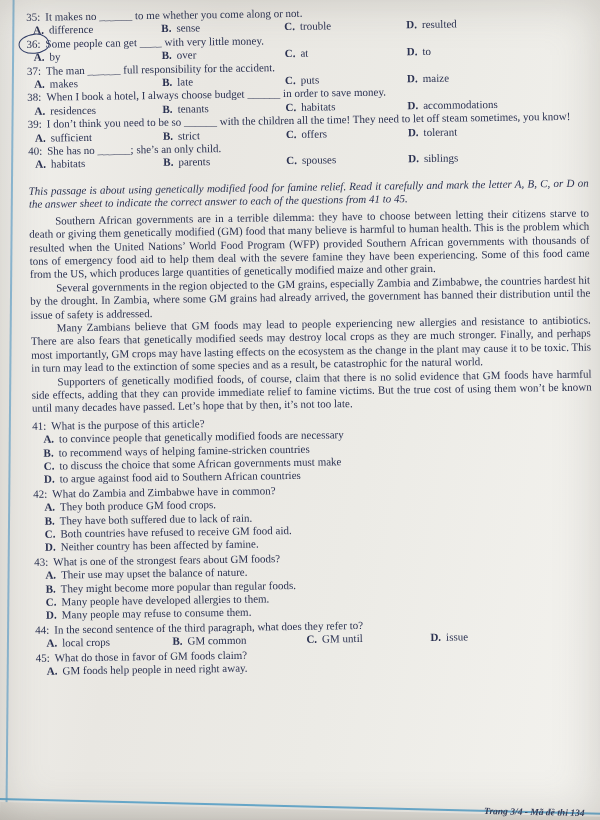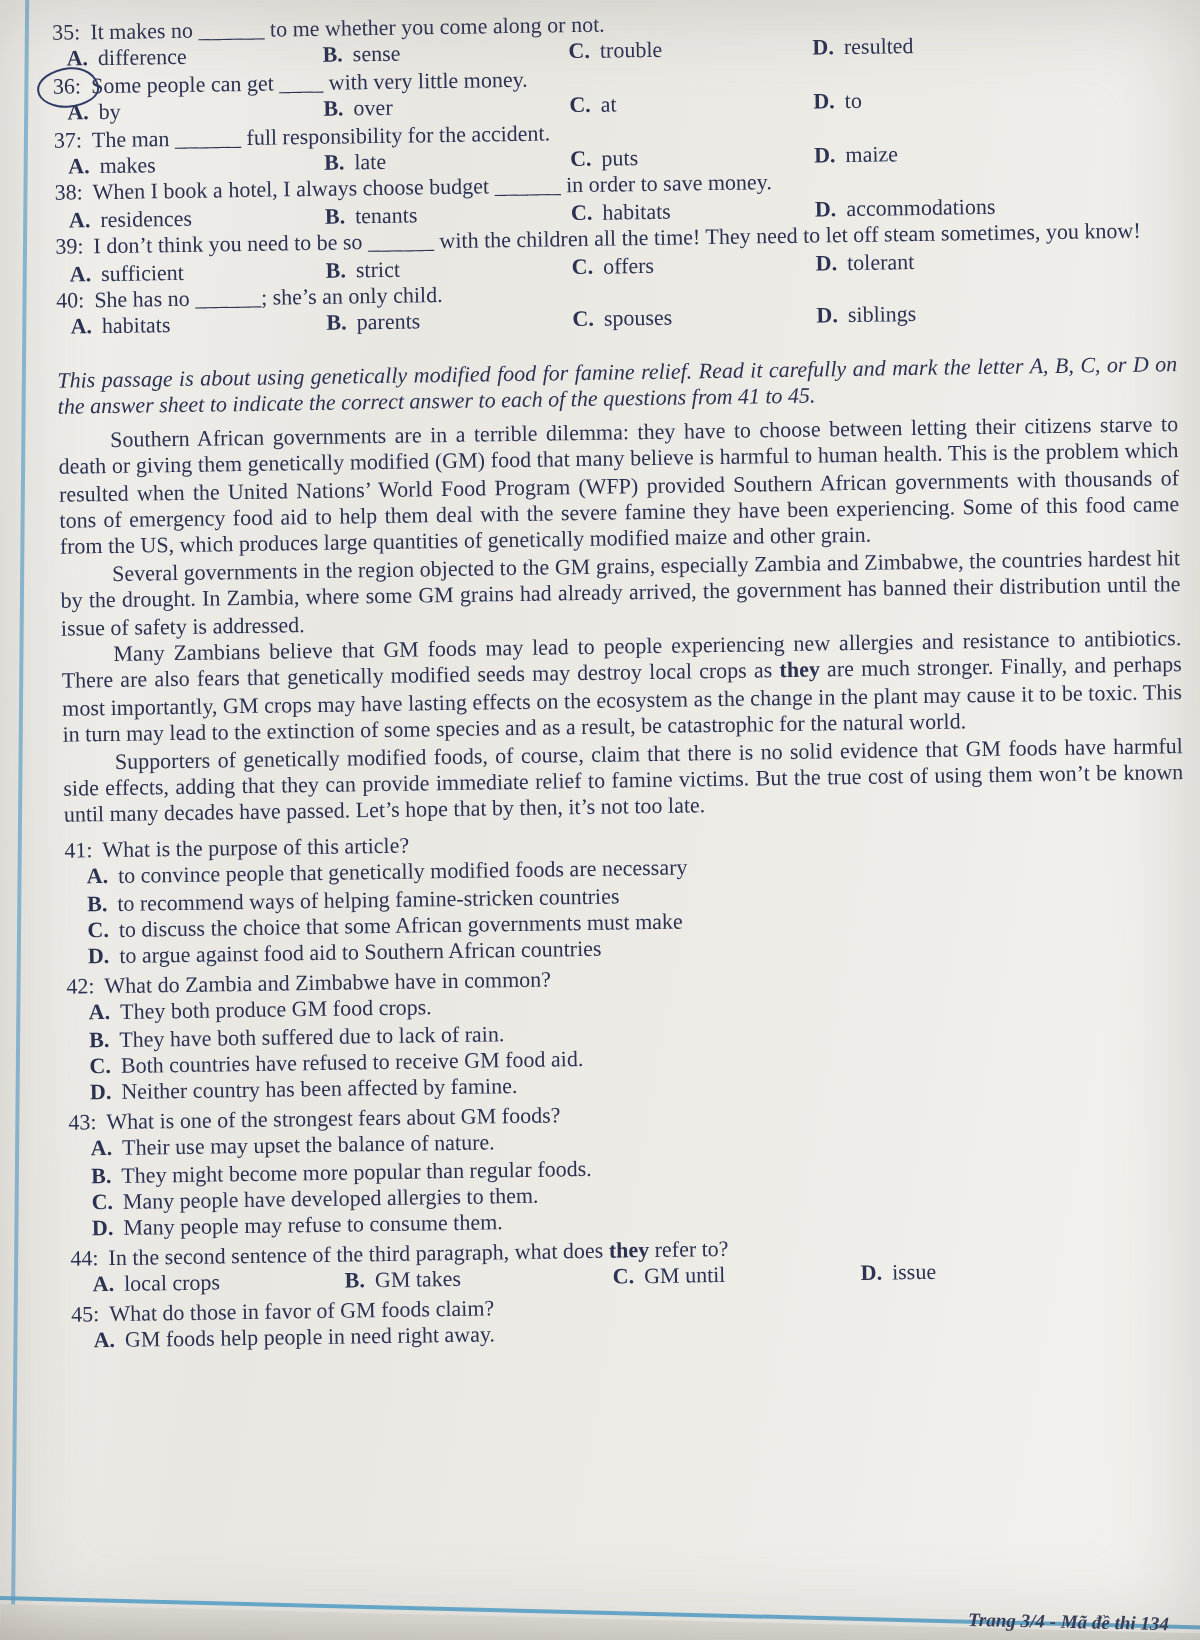--- a/index.html
+++ b/index.html
@@ -33,21 +33,21 @@
     transform:rotate(1.4deg);transform-origin:left center;
   }
   .content{
     position:absolute;left:26px;top:10px;width:560px;
     transform:rotate(-0.85deg);transform-origin:60px 0;
     font-size:11px;line-height:13.4px;
   }
   .q-block{margin:0;}
   .q-num{font-weight:normal;position:relative;margin-right:5px;}
   .q-text{}
-  .b{font-weight:bold;}
+  .b{font-weight:normal;}
   .pen-circle{
     position:absolute;left:-8px;top:-4px;width:31px;height:20px;
     border:1.6px solid #2e3b66;
     border-radius:55% 45% 50% 50% / 50% 58% 42% 50%;
     transform:rotate(-5deg);
   }
   .opt-grid{
     display:grid;grid-template-columns:128px 123px 122px auto;
     padding-left:7px;
   }
@@ -162,21 +162,21 @@
           <div class="q-line"><span class="q-num">43:</span><span class="q-text">What is one of the strongest fears about GM foods?</span></div>
           <div class="r-opt"><span class="opt"><span class="l">A.</span><span>Their use may upset the balance of nature.</span></span></div>
           <div class="r-opt"><span class="opt"><span class="l">B.</span><span>They might become more popular than regular foods.</span></span></div>
           <div class="r-opt"><span class="opt"><span class="l">C.</span><span>Many people have developed allergies to them.</span></span></div>
           <div class="r-opt"><span class="opt"><span class="l">D.</span><span>Many people may refuse to consume them.</span></span></div>
         </div>
         <div class="q-block">
           <div class="q-line"><span class="q-num">44:</span><span class="q-text"><span>In the second sentence of the third paragraph, what does </span><span class="b">they</span><span> refer to?</span></span></div>
           <div class="row-grid">
             <span class="opt"><span class="l">A.</span><span>local crops</span></span>
-            <span class="opt"><span class="l">B.</span><span>GM takes</span></span>
+            <span class="opt"><span class="l">B.</span><span>GM common</span></span>
             <span class="opt"><span class="l">C.</span><span>GM until</span></span>
             <span class="opt"><span class="l">D.</span><span>issue</span></span>
           </div>
         </div>
         <div class="q-block">
           <div class="q-line"><span class="q-num">45:</span><span class="q-text">What do those in favor of GM foods claim?</span></div>
           <div class="r-opt"><span class="opt"><span class="l">A.</span><span>GM foods help people in need right away.</span></span></div>
         </div>
       </div>
   </div>

